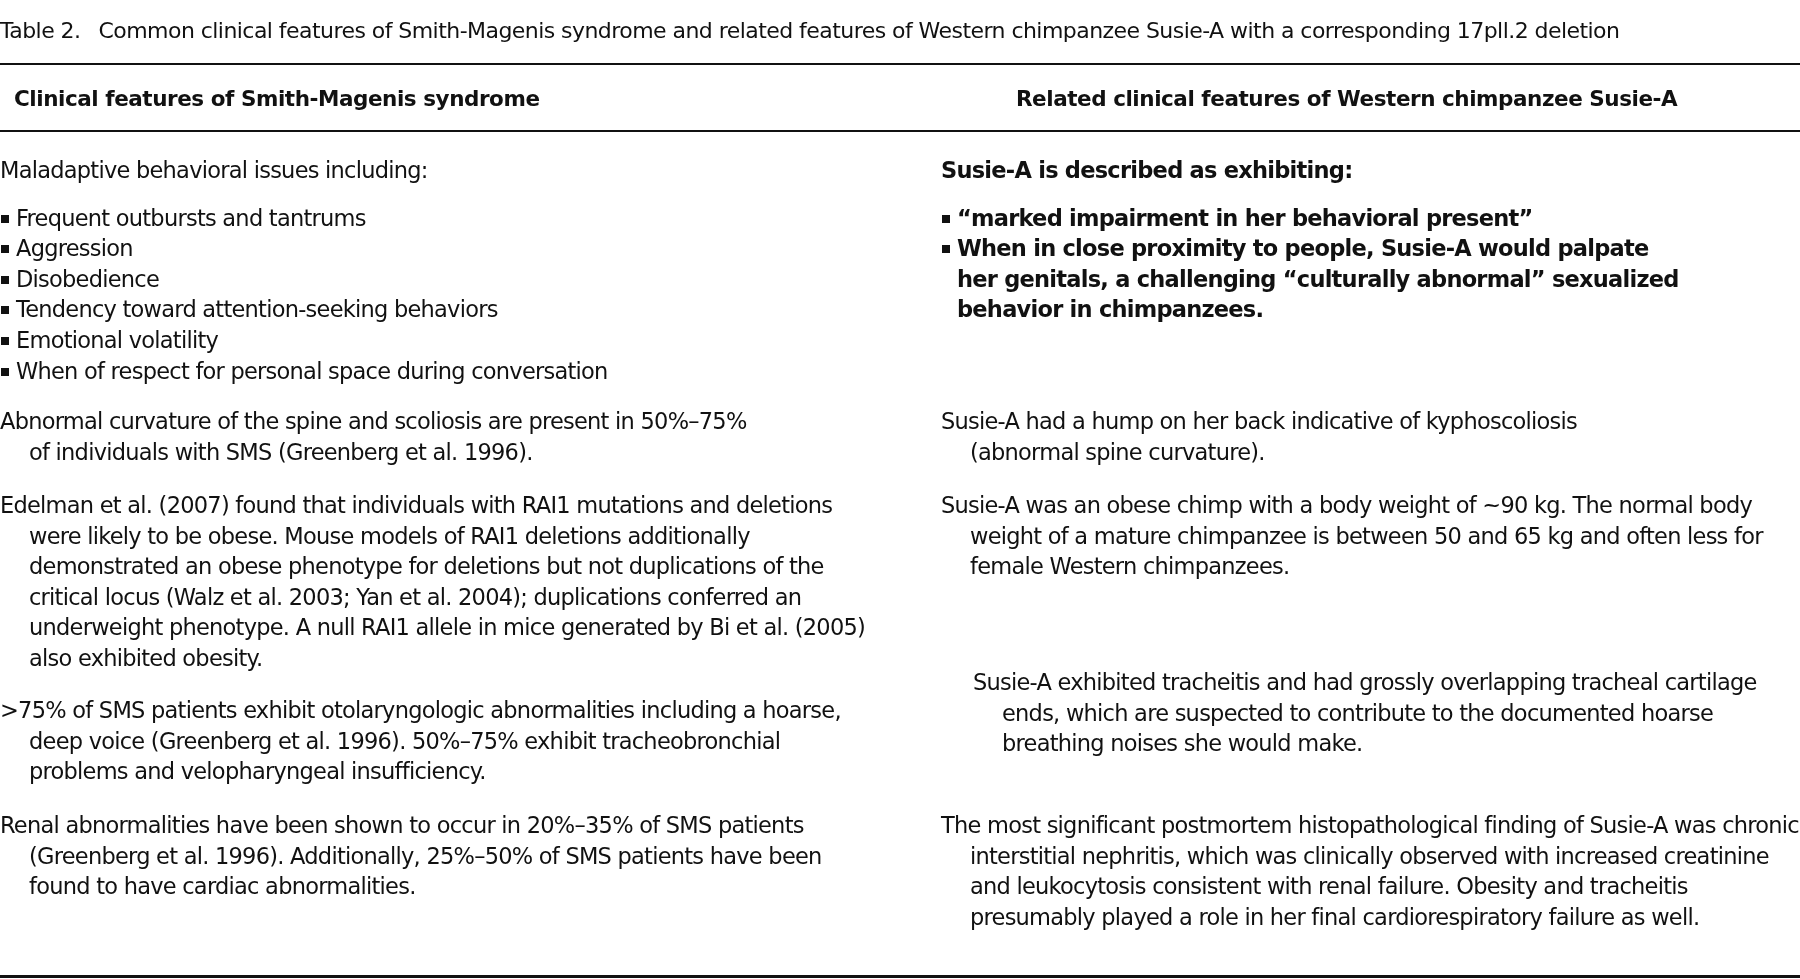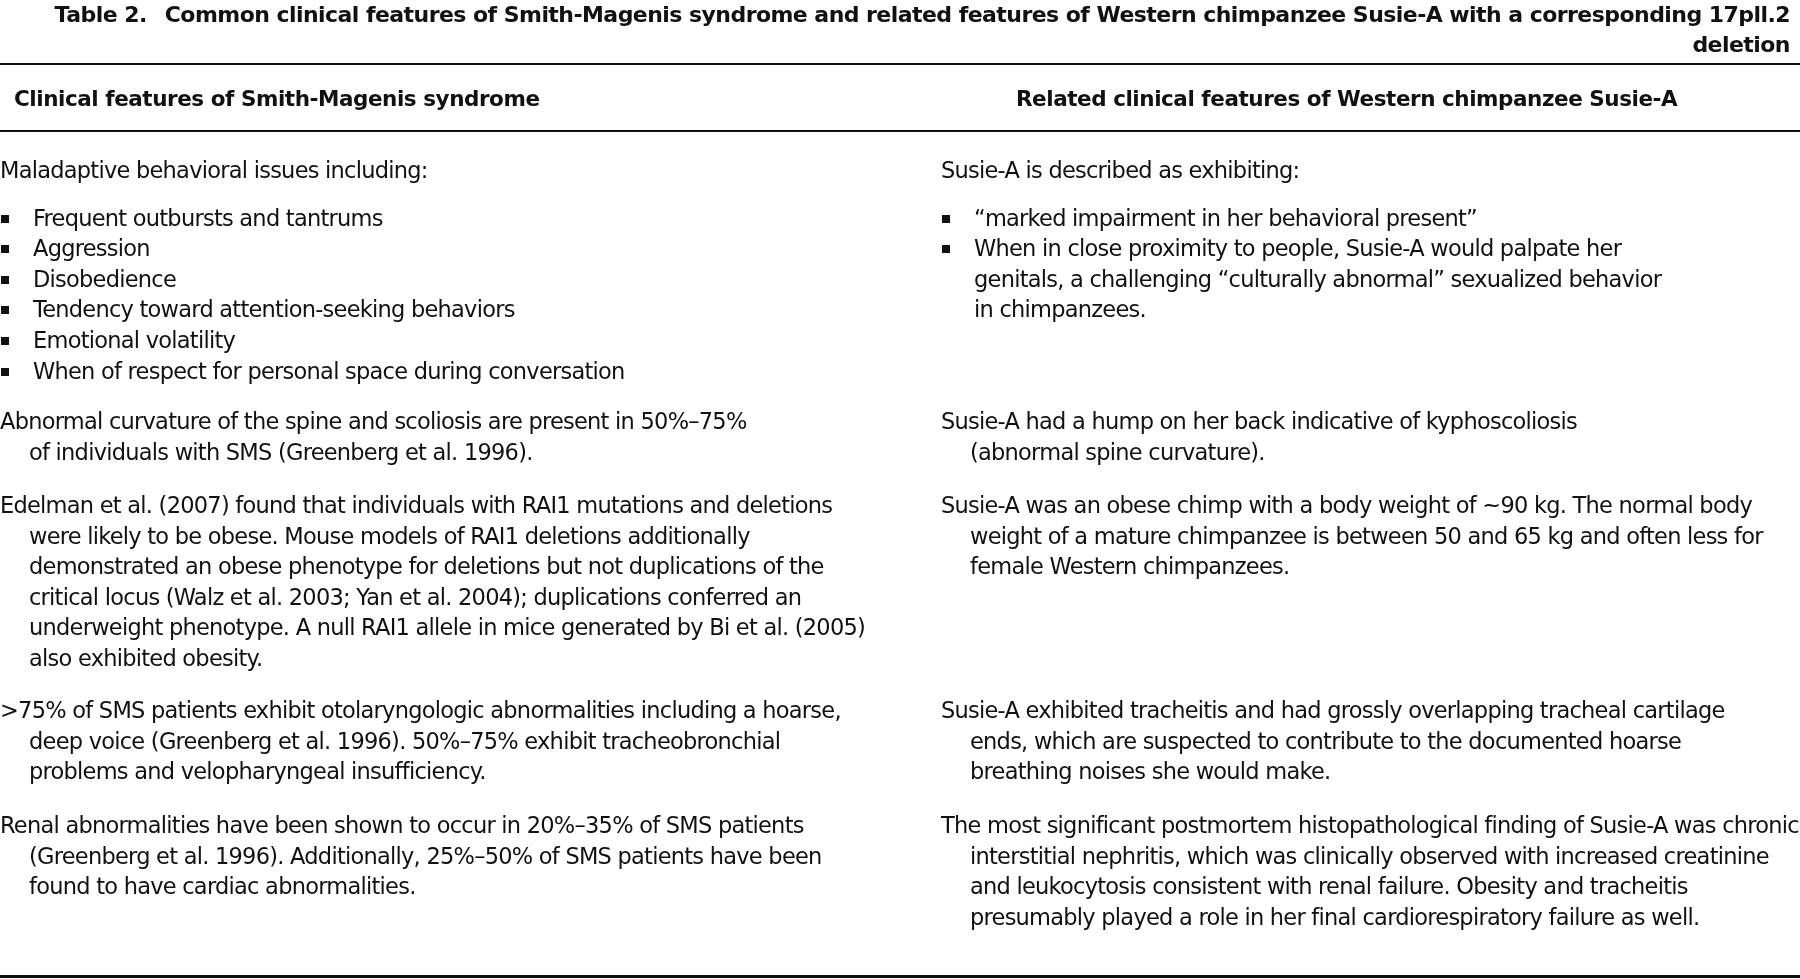--- a/index.html
+++ b/index.html
@@ -2,25 +2,24 @@
 <html><head>
   <meta charset="utf-8">
   <style>
     html, body { margin: 0; padding: 0; background: #ffffff; }
     body {
       width: 1800px; height: 979px; overflow: hidden; position: relative;
       font-family: "DejaVu Sans", "Liberation Sans", sans-serif;
       color: #111111;
     }
     .caption {
-      position: absolute; left: 0; top: 0; width: 1790px;
+      position: absolute; left: 0; top: 16px; width: 1790px;
       font-family: "DejaVu Sans", sans-serif;
-      font-weight: bold; font-size: 22px; line-height: 30px;
+      font-weight: normal; font-size: 22px; line-height: 30px;
       letter-spacing: -0.55px;
-      text-align: right;
     }
     .caption .label { margin-right: 18px; }
     .rule { position: absolute; left: 0; width: 1800px; background: #111; }
     .rule.top { top: 63px; height: 2px; }
     .rule.hdr { top: 130px; height: 1.5px; }
     .rule.bottom { top: 975px; height: 3px; }
 
     .colhdr {
       position: absolute; top: 84px;
       font-family: "DejaVu Sans", sans-serif;
@@ -34,21 +33,21 @@
       position: absolute;
       font-family: "DejaVu Sans", sans-serif;
       font-size: 22.5px; line-height: 30.6px;
       letter-spacing: -0.75px;
     }
     .cell.left { left: 0; width: 900px; }
     .cell.right { left: 941px; width: 859px; }
     .para { padding-left: 29px; text-indent: -29px; margin: 0; }
     .intro { margin: 0 0 17px 0; }
     ul.bul { list-style: none; margin: 0; padding: 0; }
-    ul.bul li { position: relative; padding-left: 33px; }
+    ul.bul li { position: relative; padding-left: 16px; }
     ul.bul li .sq {
       position: absolute; left: 1px; top: 12px; width: 8px; height: 8px; background: #111;
     }
   </style>
 </head>
 <body>
 
 <div class="caption">
   <span class="label">Table 2.</span><span>Common clinical features of Smith-Magenis syndrome and related features of Western chimpanzee Susie-A with a corresponding 17pll.2 deletion</span>
 </div>
@@ -62,21 +61,21 @@
   <p class="intro">Maladaptive behavioral issues including:</p>
   <ul class="bul">
     <li><span class="sq"></span><span>Frequent outbursts and tantrums</span></li>
     <li><span class="sq"></span><span>Aggression</span></li>
     <li><span class="sq"></span><span>Disobedience</span></li>
     <li><span class="sq"></span><span>Tendency toward attention-seeking behaviors</span></li>
     <li><span class="sq"></span><span>Emotional volatility</span></li>
     <li><span class="sq"></span><span>When of respect for personal space during conversation</span></li>
   </ul>
 </div>
-<div class="cell right" style="top:155px; width:740px;">
+<div class="cell right" style="top:155px; width:740px;font-weight:bold;">
   <p class="intro">Susie-A is described as exhibiting:</p>
   <ul class="bul">
     <li><span class="sq"></span><span>“marked impairment in her behavioral present”</span></li>
     <li><span class="sq"></span></li>
     <li><span class="sq"></span><span>When in close proximity to people, Susie-A would palpate her genitals, a challenging “culturally abnormal” sexualized behavior in chimpanzees.</span></li>
   </ul>
 </div>
 
 <div class="cell left" style="top:406px; width:750px;">
   <p class="para">Abnormal curvature of the spine and scoliosis are present in 50%–75% of individuals with SMS (Greenberg et al. 1996).</p>
@@ -88,21 +87,21 @@
 <div class="cell left" style="top:490px; width:885px;">
   <p class="para">Edelman et al. (2007) found that individuals with RAI1 mutations and deletions were likely to be obese. Mouse models of RAI1 deletions additionally demonstrated an obese phenotype for deletions but not duplications of the critical locus (Walz et al. 2003; Yan et al. 2004); duplications conferred an underweight phenotype. A null RAI1 allele in mice generated by Bi et al. (2005) also exhibited obesity.</p>
 </div>
 <div class="cell right" style="top:490px;">
   <p class="para">Susie-A was an obese chimp with a body weight of ~90 kg. The normal body weight of a mature chimpanzee is between 50 and 65 kg and often less for female Western chimpanzees.</p>
 </div>
 
 <div class="cell left" style="top:695px; width:855px;">
   <p class="para">&gt;75% of SMS patients exhibit otolaryngologic abnormalities including a hoarse, deep voice (Greenberg et al. 1996). 50%–75% exhibit tracheobronchial problems and velopharyngeal insufficiency.</p>
 </div>
-<div class="cell right" style="top:695px; width:810px;">
+<div class="cell right" style="top:667px; width:810px;margin-left:32px;">
   <p class="para">Susie-A exhibited tracheitis and had grossly overlapping tracheal cartilage ends, which are suspected to contribute to the documented hoarse breathing noises she would make.</p>
 </div>
 
 <div class="cell left" style="top:810px; width:830px;">
   <p class="para">Renal abnormalities have been shown to occur in 20%–35% of SMS patients (Greenberg et al. 1996). Additionally, 25%–50% of SMS patients have been found to have cardiac abnormalities.</p>
 </div>
 <div class="cell right" style="top:810px;">
   <p class="para">The most significant postmortem histopathological finding of Susie-A was chronic interstitial nephritis, which was clinically observed with increased creatinine and leukocytosis consistent with renal failure. Obesity and tracheitis presumably played a role in her final cardiorespiratory failure as well.</p>
 </div>
 

